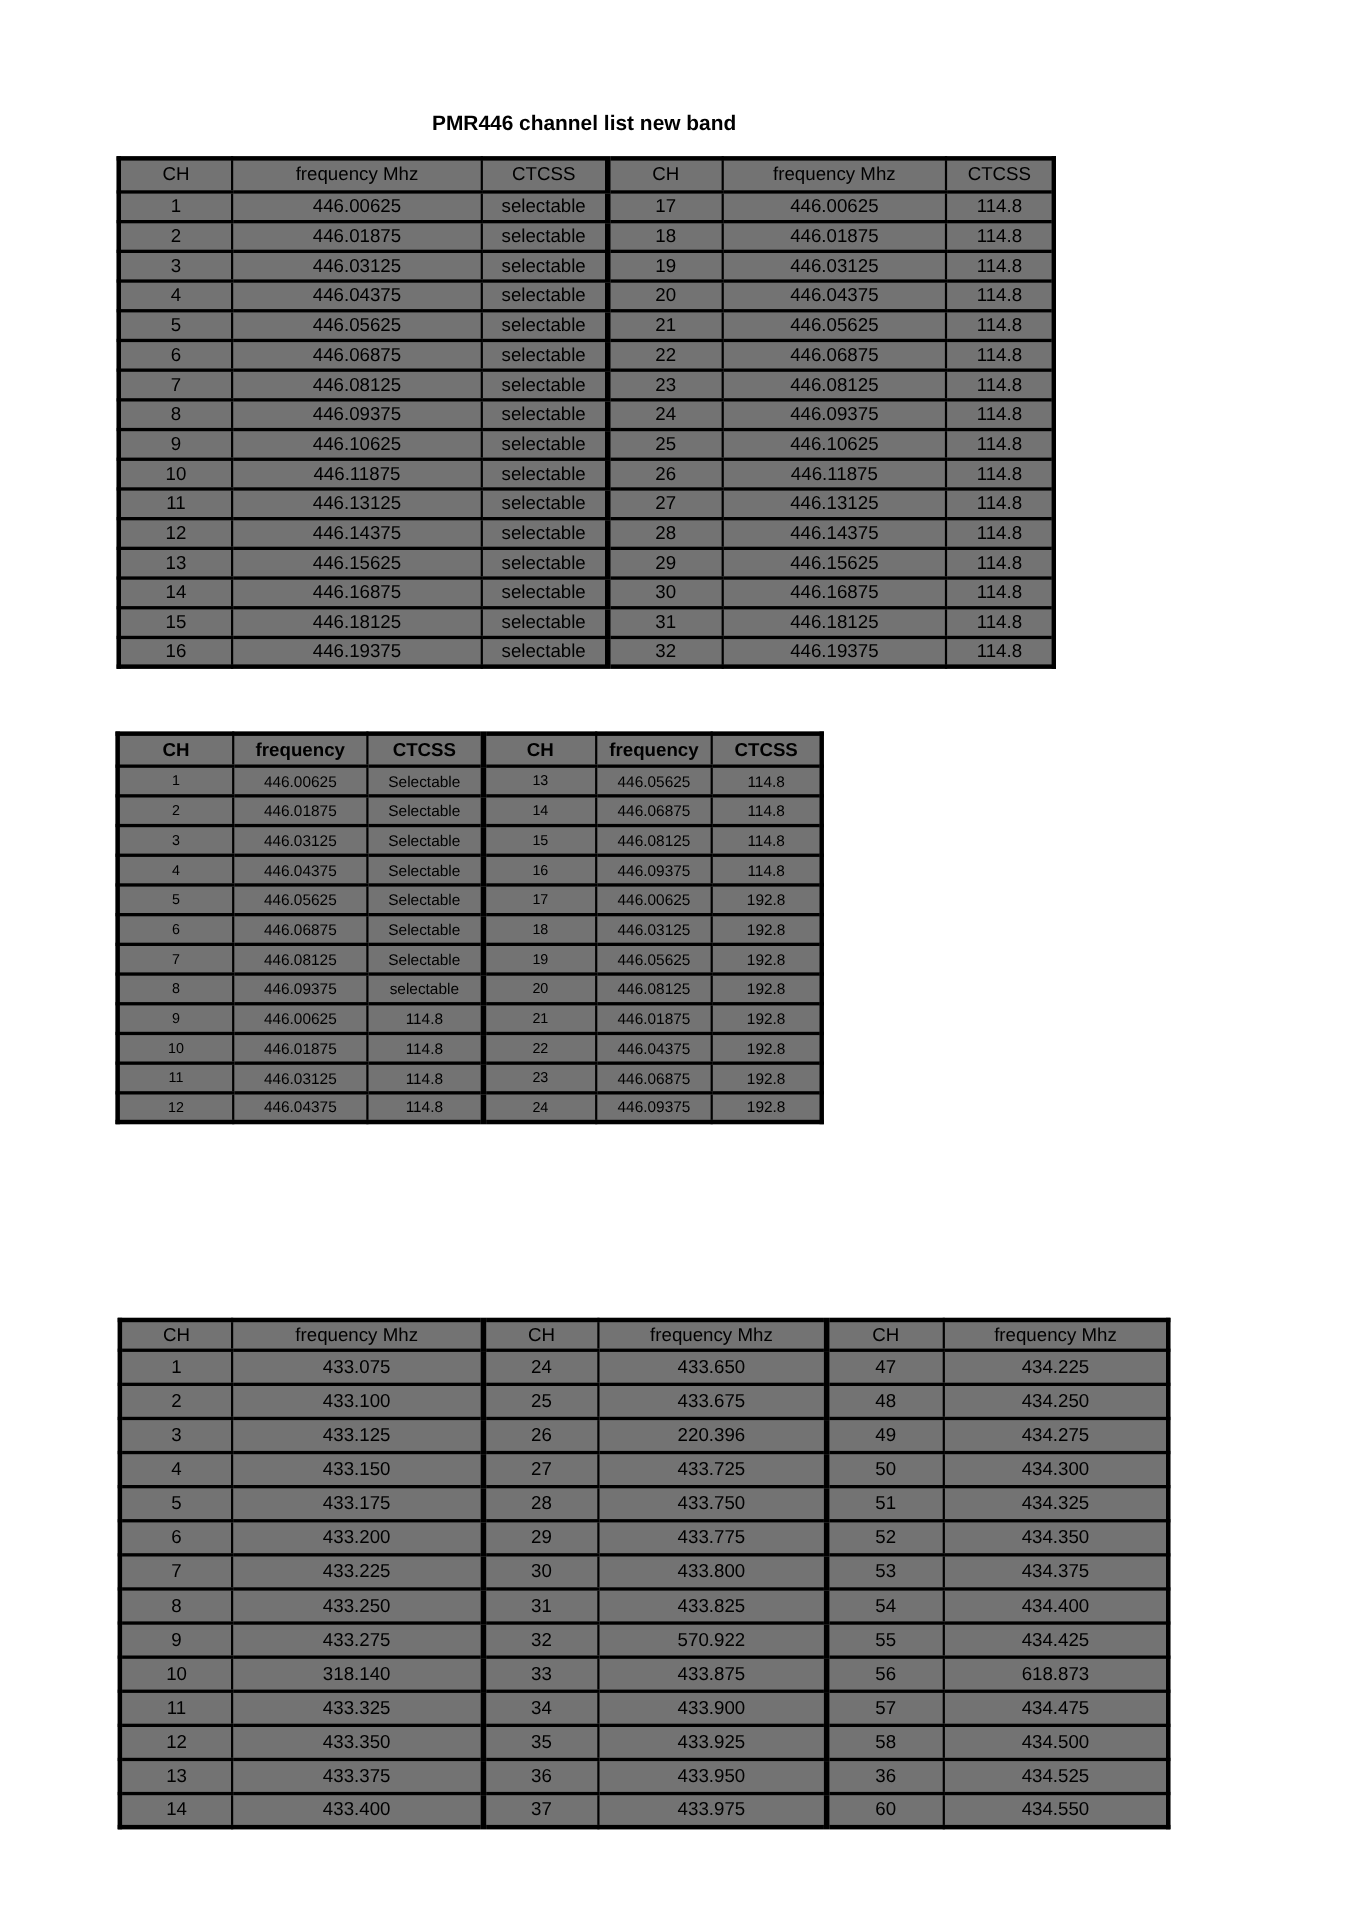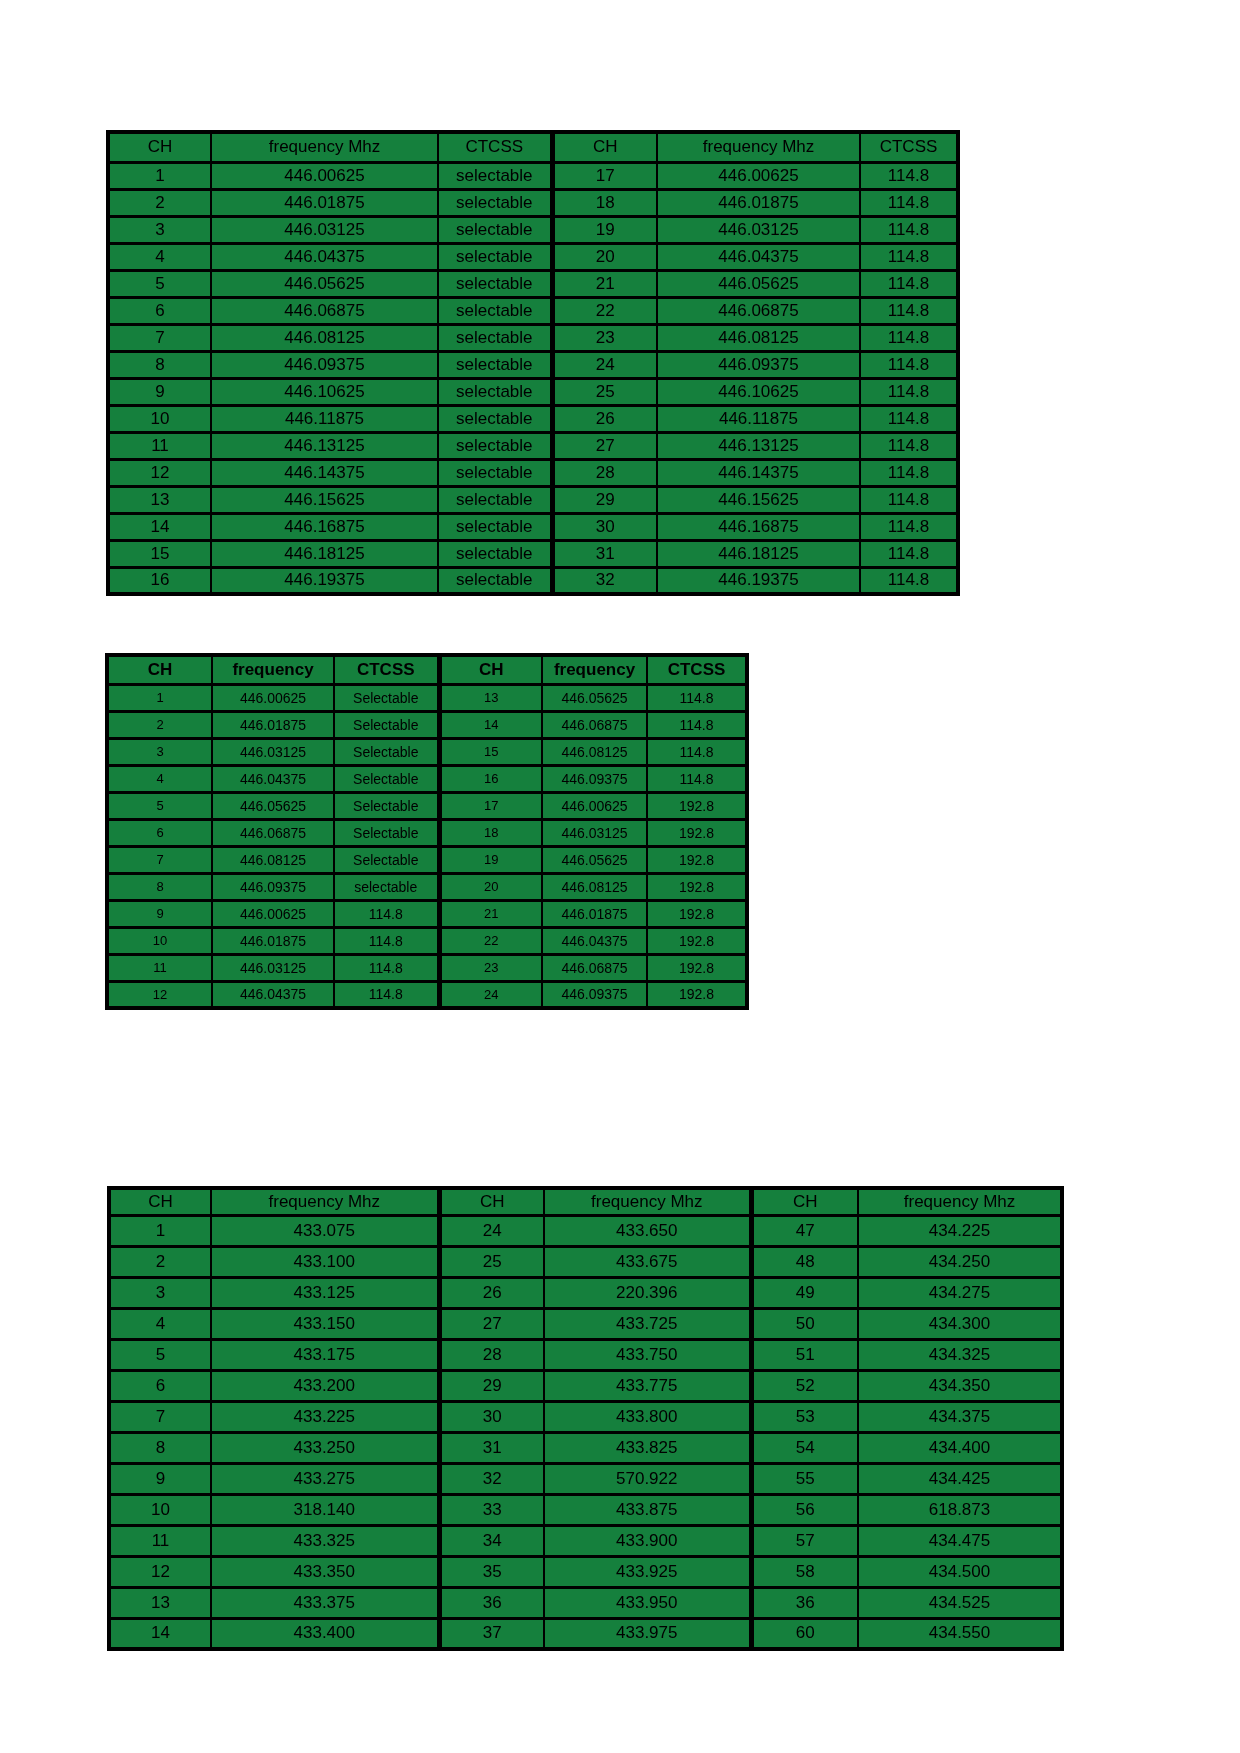--- a/index.html
+++ b/index.html
@@ -18,22 +18,23 @@
     font-size: 19px;
     font-weight: bold;
     text-align: center;
     white-space: nowrap;
   }
 
   table.grid {
     position: absolute;
     border-collapse: collapse;
     table-layout: fixed;
-    background: #15803d;
+    background: #737373;
     border: 4px solid #000;
+    margin-top: 12px;
   }
   .grid th, .grid td {
     border: 2px solid #000;
     border-top-width: 3px;
     border-bottom-width: 3px;
     padding: 0;
     text-align: center;
     vertical-align: middle;
     white-space: nowrap;
     overflow: hidden;
@@ -63,20 +64,21 @@
 
   .title-new { left: 106px; top: 102px; width: 850px; }
   .title-old { left: 105px; top: 626px; width: 640px; }
   .title-lpd { left: 107px; top: 1158px; width: 953px; }
 </style>
 </head>
 <body>
 
 <div class="page">
 
+  <h2 class="tbl-title title-new">PMR446 channel list new band</h2>
   <table class="grid t-new">
     <colgroup>
       <col style="width:103px">
         <col style="width:227px">
         <col style="width:114px">
       <col style="width:105px">
         <col style="width:203px">
         <col style="width:98px">
     </colgroup>
   <thead>

